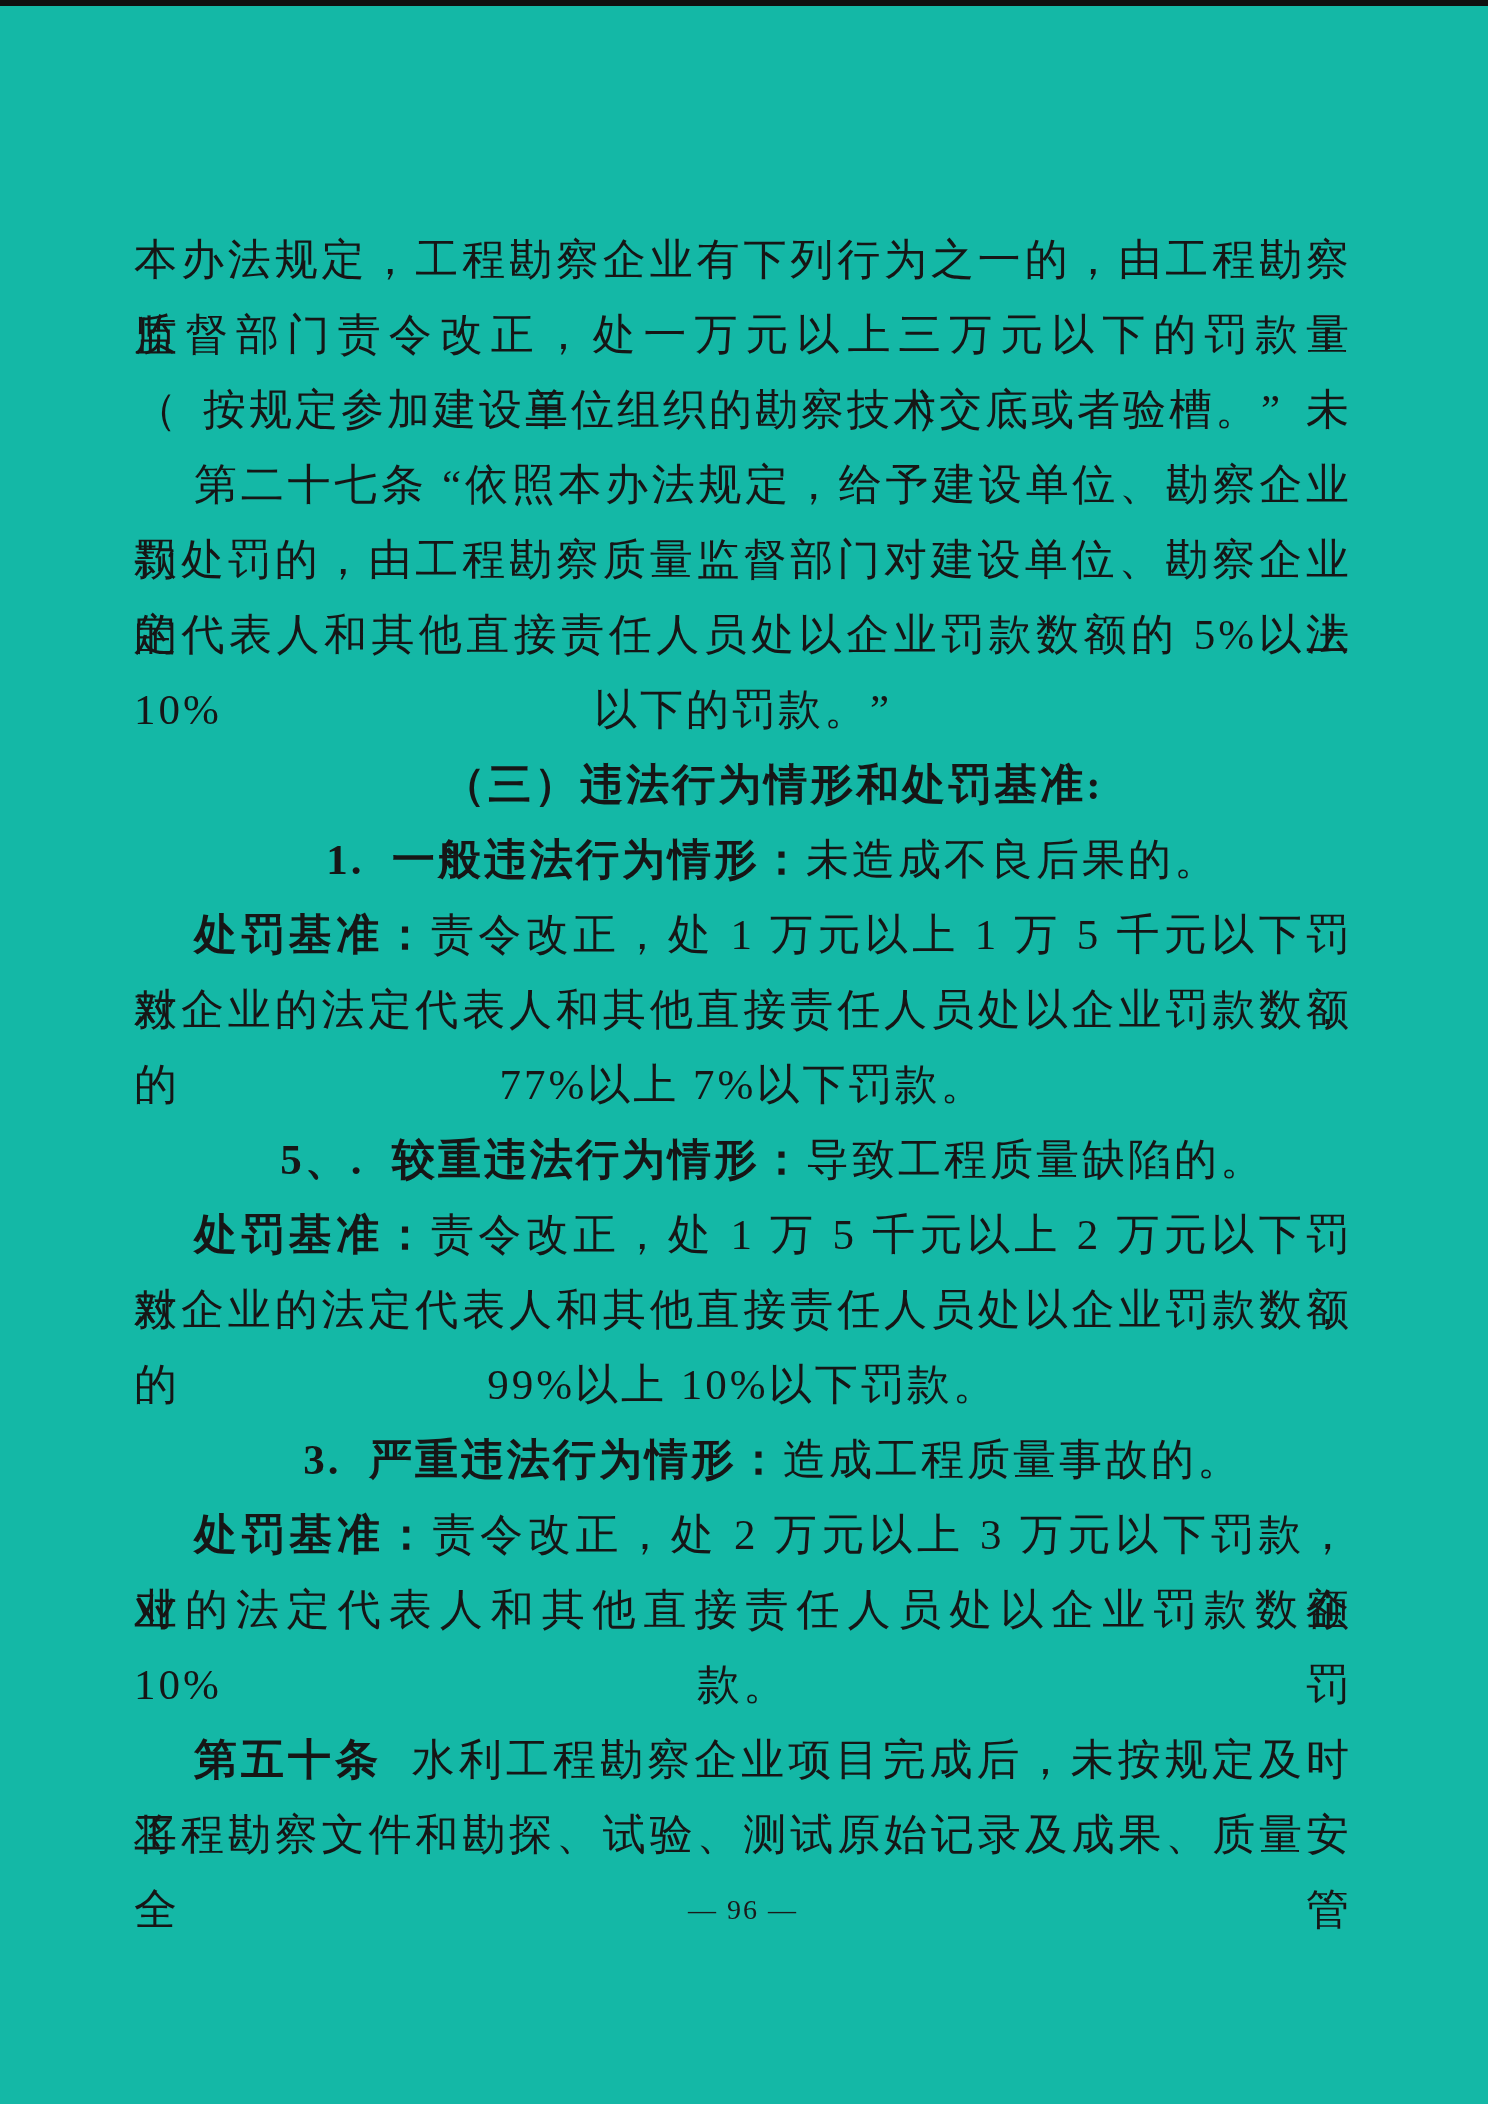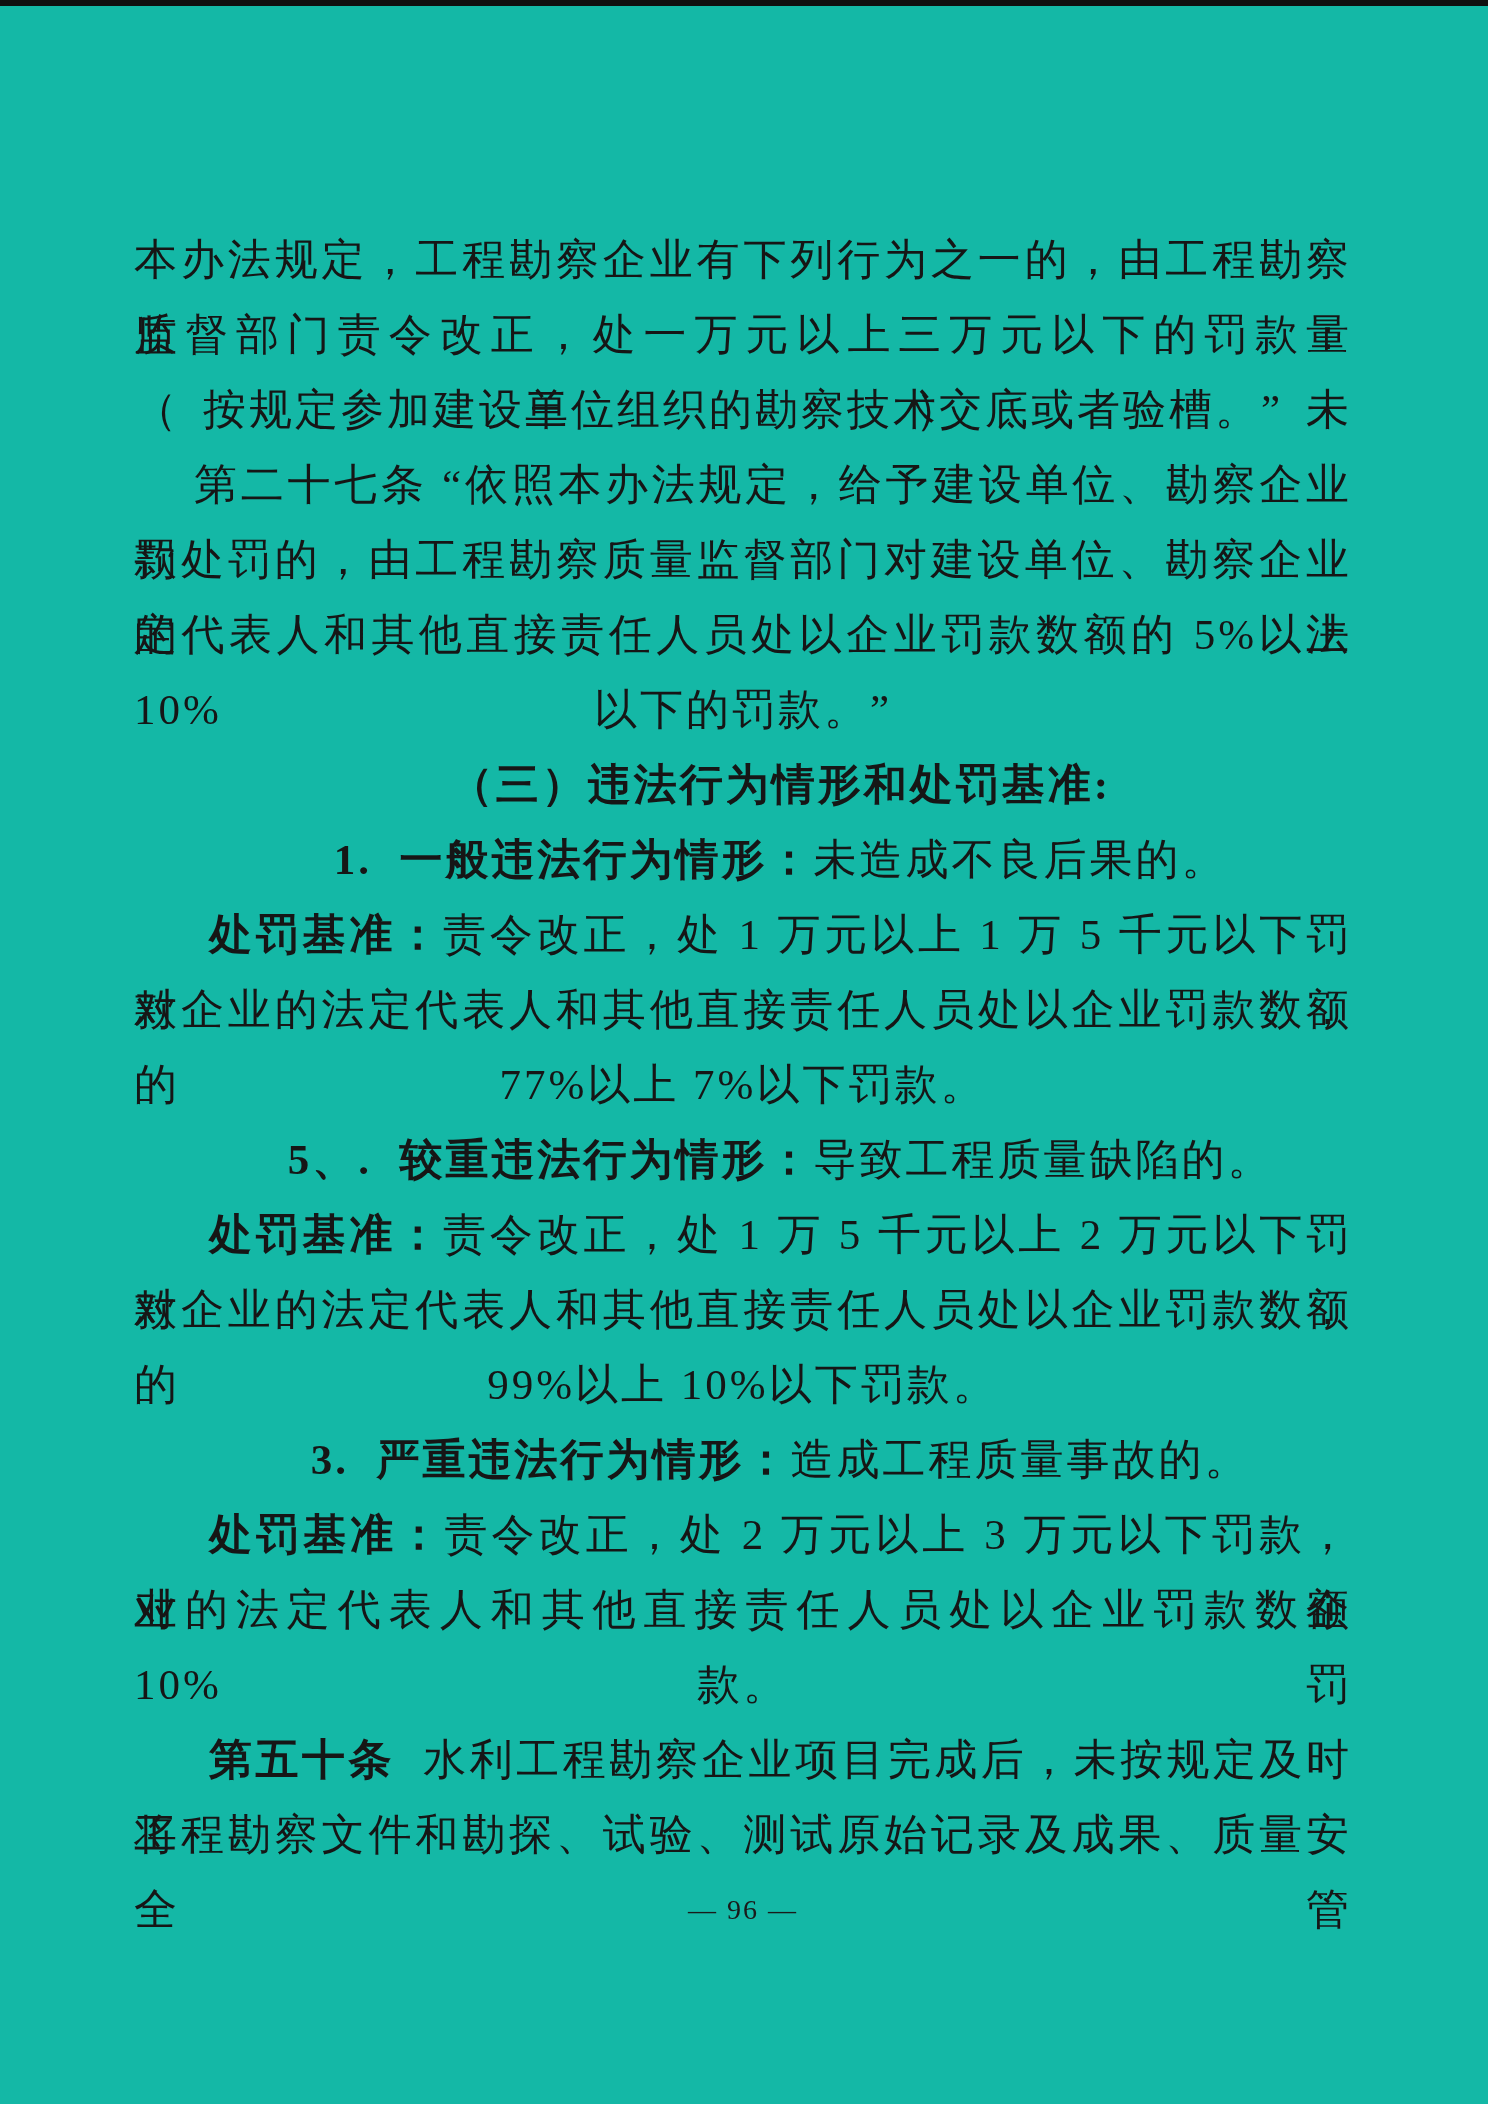--- a/index.html
+++ b/index.html
@@ -32,21 +32,21 @@
     letter-spacing: 3px;
     white-space: pre-wrap;
     text-align: center;
   }
   .line.indent { text-indent: 60px; font-family: Liberation Serif, serif; }
   .line.fill {
     text-align: justify;
     text-align-last: justify;
     text-justify: inter-character;
   }
-  .seg-b { font-weight: 700; margin-left: 15px; }
+  .seg-b { font-weight: 700; }
   .footer {
     position: absolute;
     left: 134px; right: 136px; top: 1880px;
     height: 60px; line-height: 60px;
     text-align: center;
     font-size: 28px;
     letter-spacing: 2px;
     color: #1a1a1a;
   }
 </style>

